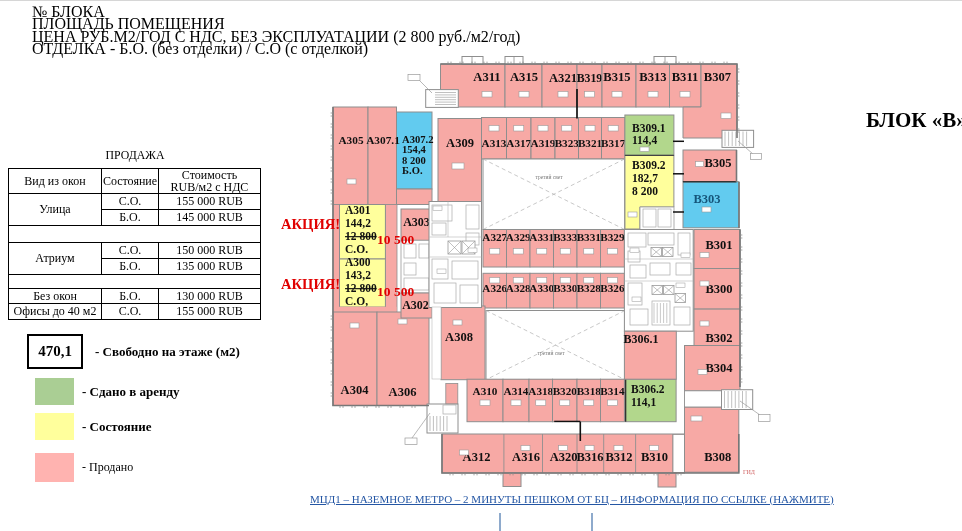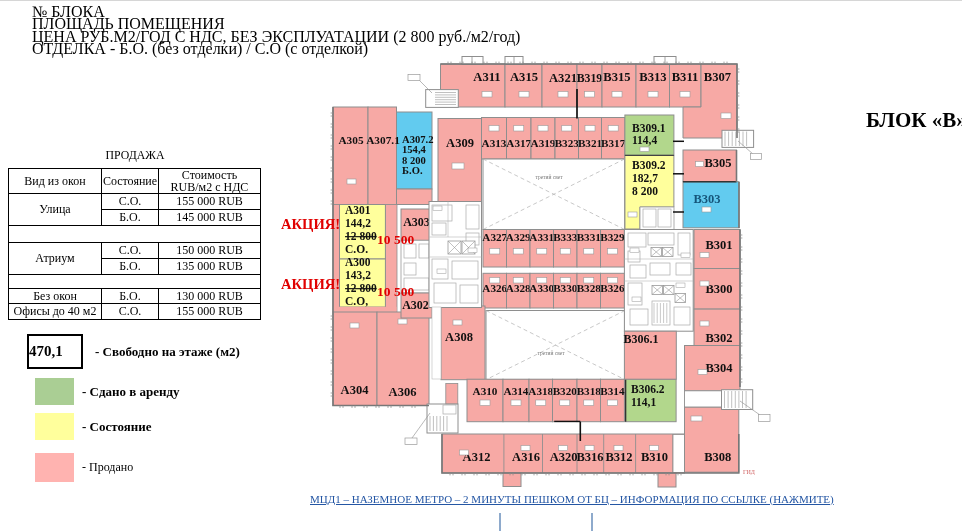--- a/index.html
+++ b/index.html
@@ -56,21 +56,21 @@
           <td>130 000 RUB</td>
         </tr>
 <tr style="height:16px;">
           <td>Офисы до 40 м2</td>
           <td>С.О.</td>
           <td>155 000 RUB</td>
         </tr>
 </tbody>
     </table>
 
-<div class="abs" style="left:27px;top:333px;width:52px;height:31px;border:2px solid #000;line-height:31px;font-size:15px;font-weight:bold;">470,1</div>
+<div class="abs" style="left:27px;top:333px;width:52px;height:31px;border:2px solid #000;text-align:center;line-height:31px;font-size:15px;font-weight:bold;">470,1</div>
 
 <div class="abs" style="left:95px;top:343px;font-size:13px;font-weight:bold;">- Свободно на этаже (м2)</div>
 
 <div class="abs" style="left:35px;top:377px;width:39px;height:27px;background:#AACE94;"></div>
 
 <div class="abs" style="left:82px;top:383px;font-size:13px;font-weight:bold;">- Сдано в аренду</div>
 
 <div class="abs" style="left:35px;top:412px;width:39px;height:27px;background:#FFFF9C;"></div>
 
 <div class="abs" style="left:82px;top:418px;font-size:13px;font-weight:bold;">- Состояние</div>

